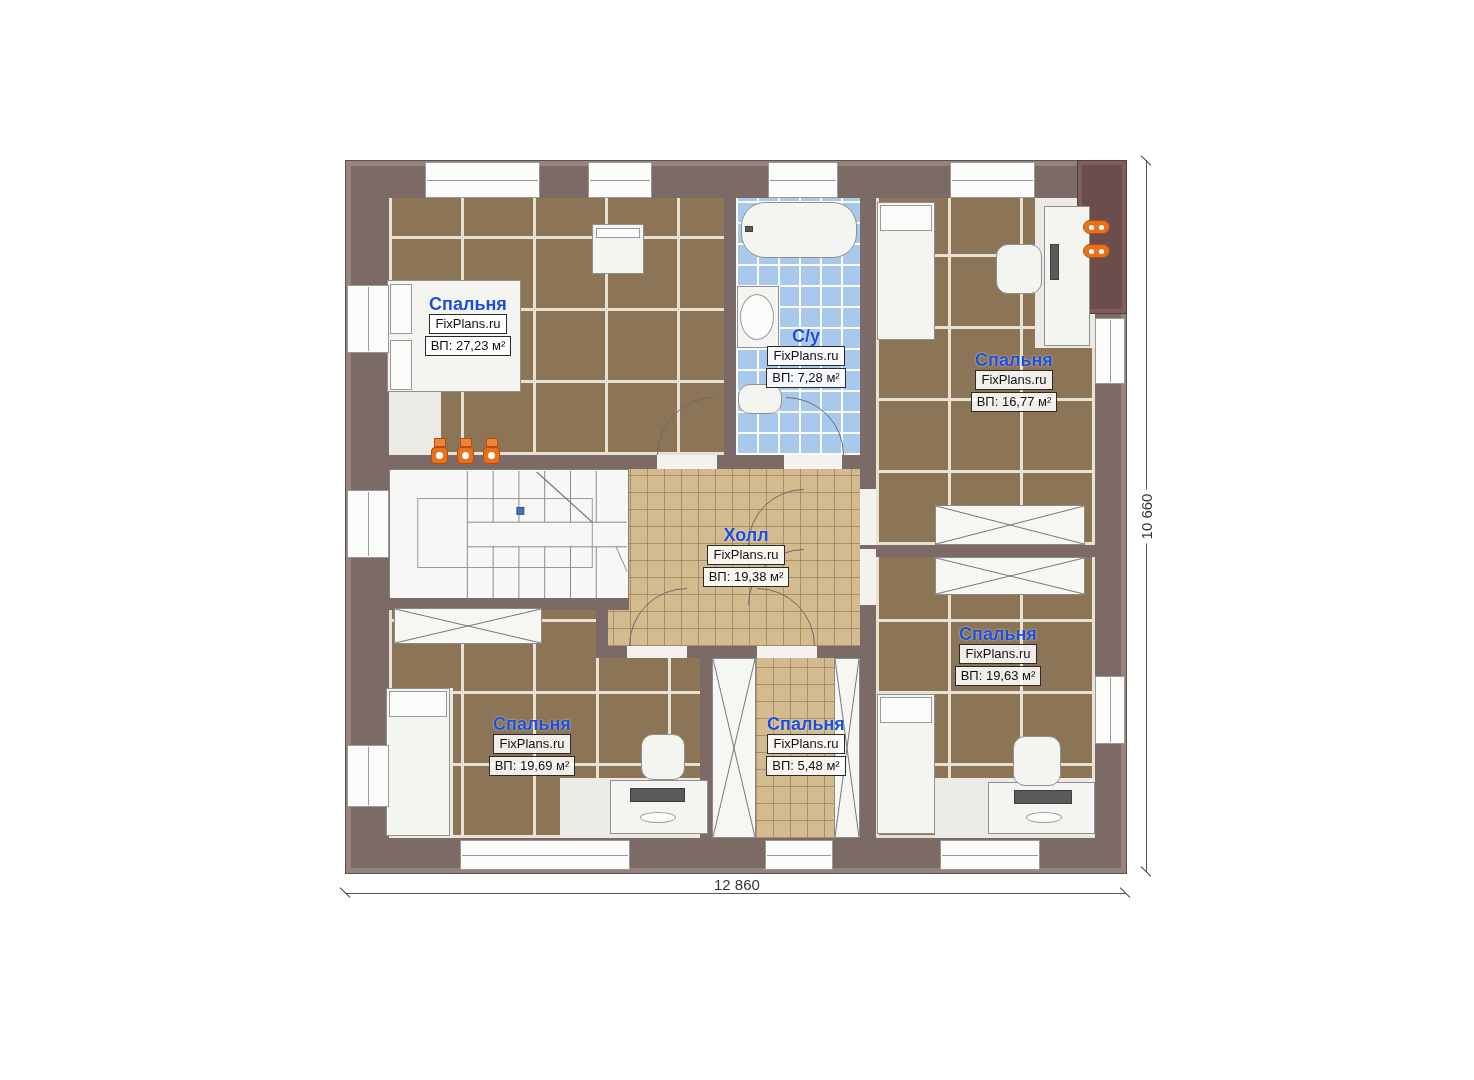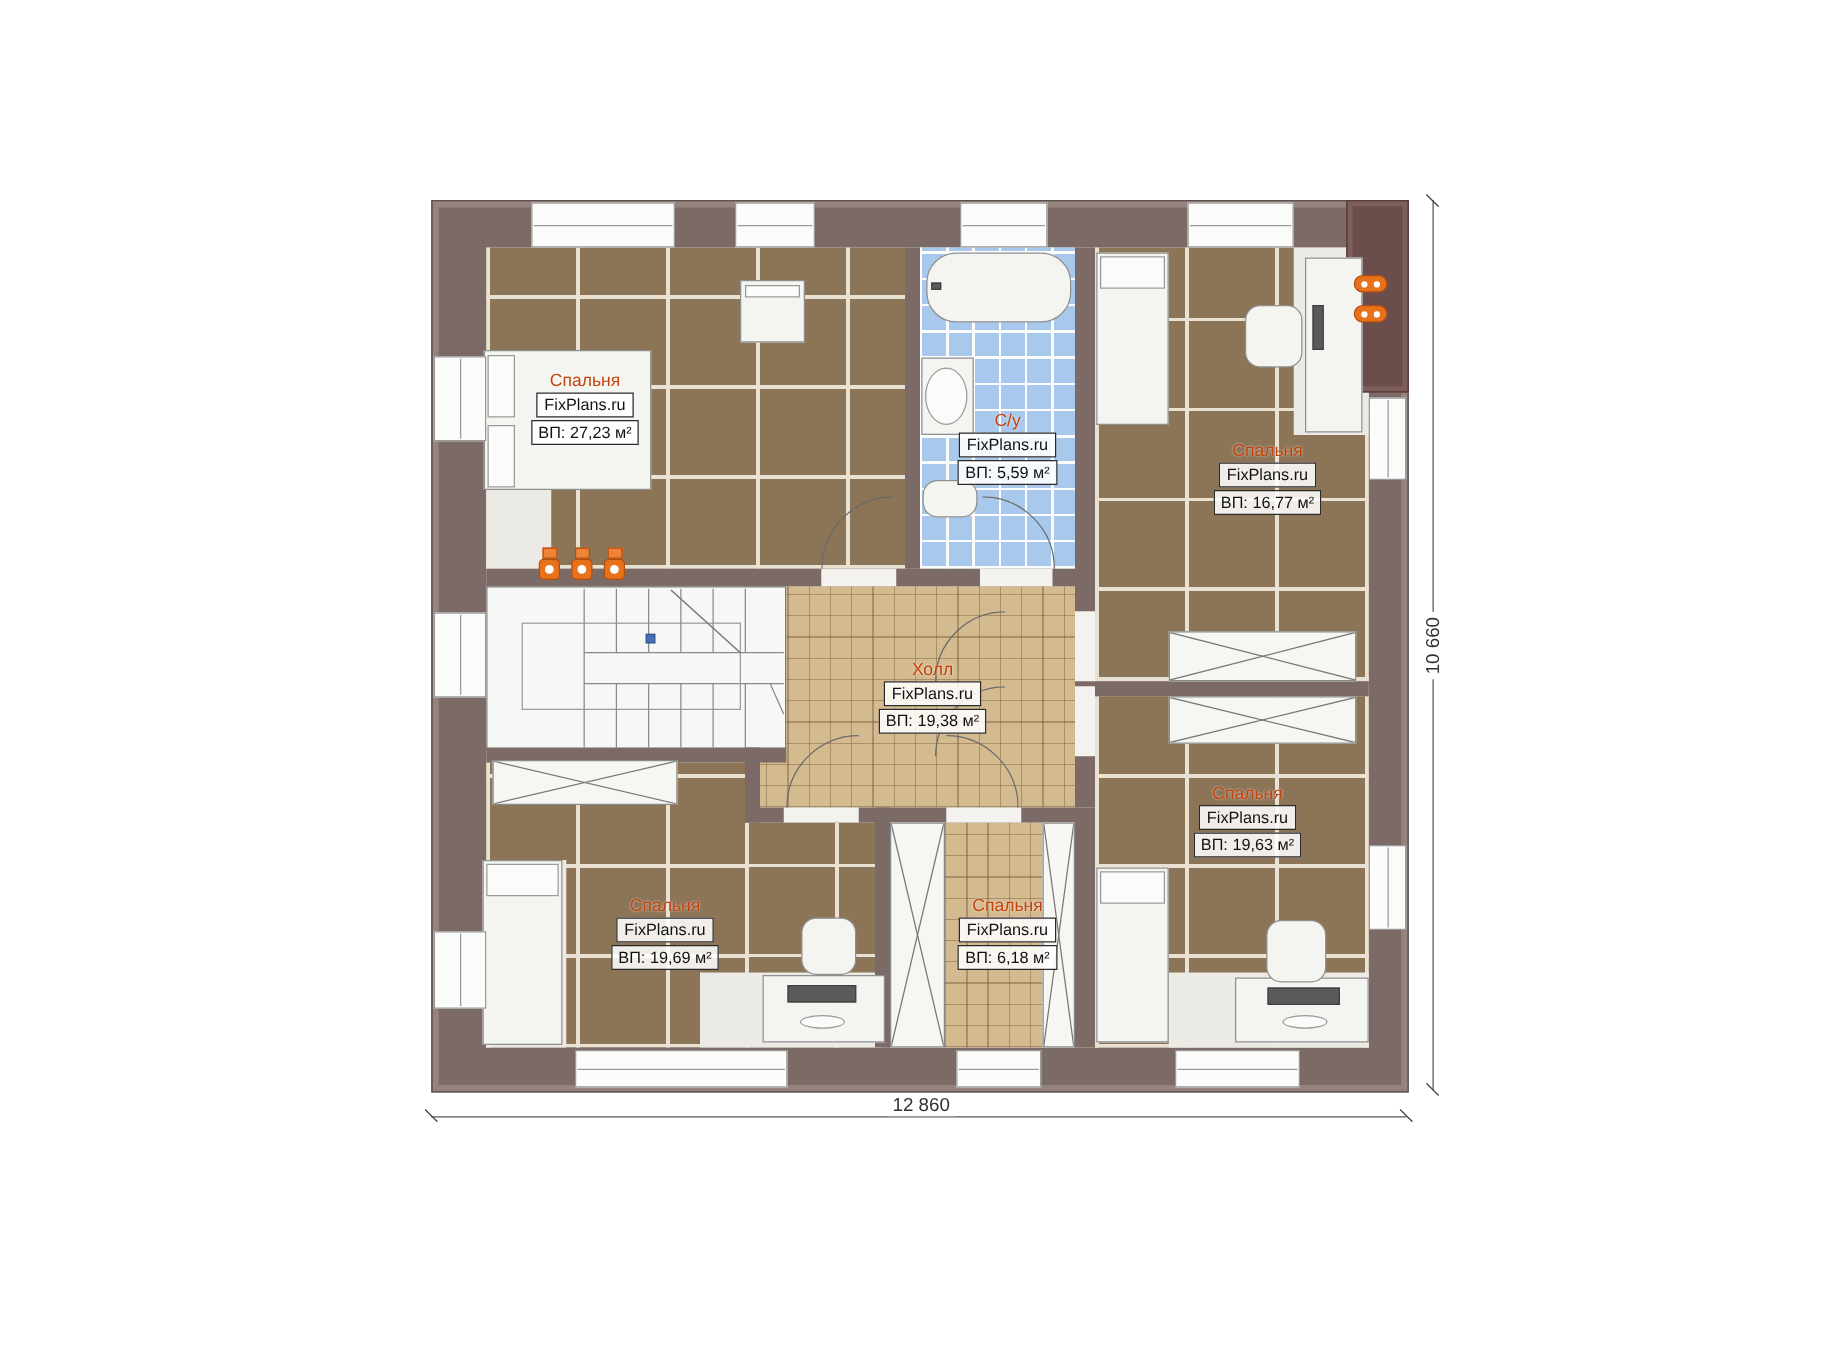--- a/index.html
+++ b/index.html
@@ -43,21 +43,21 @@
   
   .radiator{position:absolute;width:20px;height:26px;}
   .rad-valve{position:absolute;left:4px;top:0;width:12px;height:9px;background:#ef8436;border:1px solid #b44d10;box-sizing:border-box;}
   .rad-body{position:absolute;left:1px;top:9px;width:17px;height:17px;background:#e8721c;border:1px solid #b44d10;border-radius:4px;box-sizing:border-box;}
   .rad-body::after{content:"";position:absolute;left:4px;top:4px;width:7px;height:7px;border-radius:50%;background:#fff;}
   .rad-pill{position:absolute;width:27px;height:14px;background:#e8721c;border:1px solid #b44d10;border-radius:7px;box-sizing:border-box;}
   .rad-pill::before,.rad-pill::after{content:"";position:absolute;top:4px;width:5px;height:5px;border-radius:50%;background:#fff;}
   .rad-pill::before{left:5px;} .rad-pill::after{right:5px;}
   
   .rlabel{position:absolute;display:flex;flex-direction:column;align-items:center;gap:2px;z-index:30;}
-  .rname{font-weight:normal;font-size:14px;line-height:16px;color:#c2410c;text-shadow:0 0 2px rgba(255,255,255,.8);}
+  .rname{font-weight:bold;font-size:18px;line-height:16px;color:#1d4ed8;text-shadow:0 0 2px rgba(255,255,255,.8);}
   .rbox{border:1px solid #2a2a2a;background:rgba(255,255,255,.88);padding:0 5px;font-size:13px;line-height:18px;white-space:nowrap;}
   
   .dim-line-h{position:absolute;border-top:1px solid #555;}
   .dim-line-v{position:absolute;border-left:1px solid #555;}
   .tick{position:absolute;width:14px;border-top:1.4px solid #444;}
   .dim-text{position:absolute;font-size:15px;color:#333;background:#fff;padding:0 4px;}
   .stairs{position:absolute;background:#f7f7f5;border:1px solid #7e7e7e;box-sizing:border-box;}
   .stairs svg{position:absolute;inset:0;width:100%;height:100%;}
 </style>
 </head>
@@ -226,41 +226,41 @@
   <div class="window win-v" style="left:1095px;top:676px;width:30px;height:68px;"></div>
 
   <div class="rlabel" style="left:408px;top:296px;width:120px;">
     <div class="rname">Спальня</div>
     <div class="rbox">FixPlans.ru</div>
     <div class="rbox">ВП: 27,23 м²</div>
   </div>
   <div class="rlabel" style="left:746px;top:328px;width:120px;">
     <div class="rname">С/у</div>
     <div class="rbox">FixPlans.ru</div>
-    <div class="rbox">ВП: 5,59 м²</div>
+    <div class="rbox">ВП: 7,28 м²</div>
   </div>
   <div class="rlabel" style="left:952px;top:352px;width:124px;">
     <div class="rname">Спальня</div>
     <div class="rbox">FixPlans.ru</div>
     <div class="rbox">ВП: 16,77 м²</div>
   </div>
   <div class="rlabel" style="left:688px;top:527px;width:116px;">
     <div class="rname">Холл</div>
     <div class="rbox">FixPlans.ru</div>
     <div class="rbox">ВП: 19,38 м²</div>
   </div>
   <div class="rlabel" style="left:468px;top:716px;width:128px;">
     <div class="rname">Спальня</div>
     <div class="rbox">FixPlans.ru</div>
     <div class="rbox">ВП: 19,69 м²</div>
   </div>
   <div class="rlabel" style="left:744px;top:716px;width:124px;">
     <div class="rname">Спальня</div>
     <div class="rbox">FixPlans.ru</div>
-    <div class="rbox">ВП: 6,18 м²</div>
+    <div class="rbox">ВП: 5,48 м²</div>
   </div>
   <div class="rlabel" style="left:936px;top:626px;width:124px;">
     <div class="rname">Спальня</div>
     <div class="rbox">FixPlans.ru</div>
     <div class="rbox">ВП: 19,63 м²</div>
   </div>
 
   <div class="dim-line-h" style="left:345px;top:893px;width:780px;"></div>
   <div class="tick" style="left:338px;top:892px;transform:rotate(45deg);"></div>
   <div class="tick" style="left:1118px;top:892px;transform:rotate(45deg);"></div>

